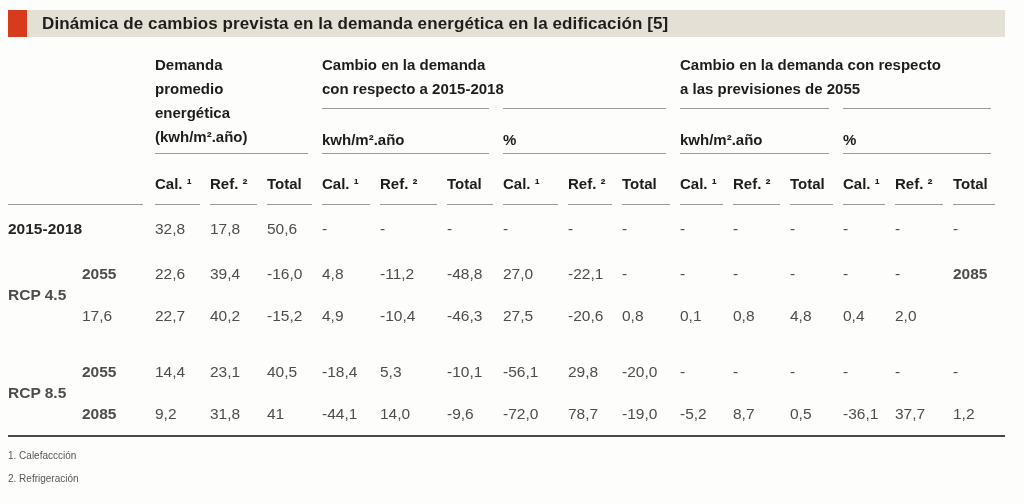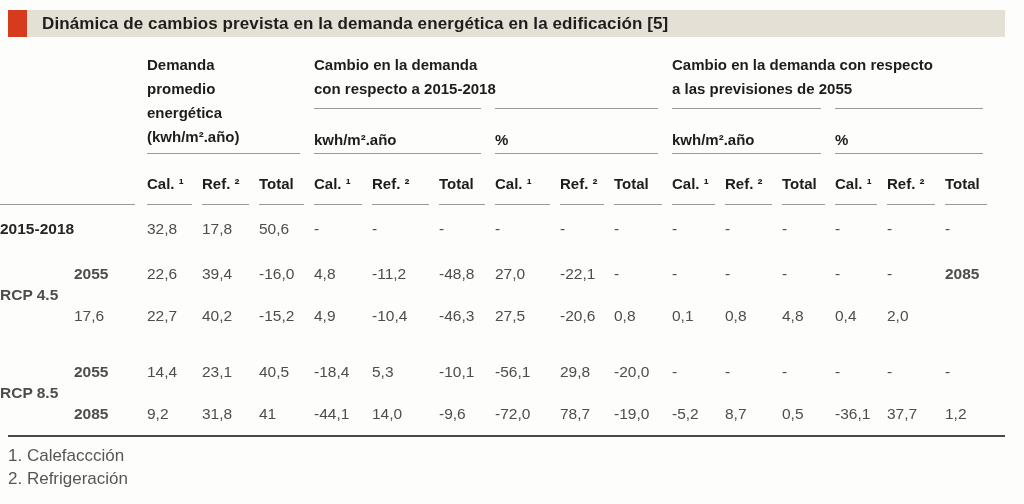--- a/index.html
+++ b/index.html
@@ -20,20 +20,21 @@
     flex: 1; background: #e5e0d6;
     display: flex; align-items: center;
     padding-left: 15px;
     font-size: 17px; font-weight: bold; color: #1d1d1b;
     letter-spacing: .1px;
   }
 
   
   .grid {
     display: grid;
+    margin-left: 8px;
     width: 997px;
     grid-template-columns: 74px 73px 55px 57px 55px 58px 67px 56px 65px 54px 58px 53px 57px 53px 52px 58px 52px;
     grid-template-rows: 72px 45px 51px 48px 42px 42px 14px 42px 42px;
     font-size: 15px;
   }
   .span2 { grid-column: span 2; }
   .span3 { grid-column: span 3; }
   .span6 { grid-column: span 6; }
   .rspan2 { grid-row: span 2; }
 
@@ -79,21 +80,21 @@
     color: #4d4d4d; font-size: 15.5px; font-weight: bold;
   }
   .spacer { grid-column: 1 / -1; }
 
   .bottomrule {
     margin-left: 8px; width: 997px; height: 0;
     border-top: 2px solid #4a4a4a;
   }
   .foot {
     margin: 7px 0 0 8px;
-    font-size: 17px; color: #565656; line-height: 23px;
+    font-size: 10px; color: #565656; line-height: 23px;
   }
 </style>
 </head>
 <body>
 
 <div class="page">
 
   <div class="titlebar">
     <div class="accent"></div>
     <div class="titlebg">

